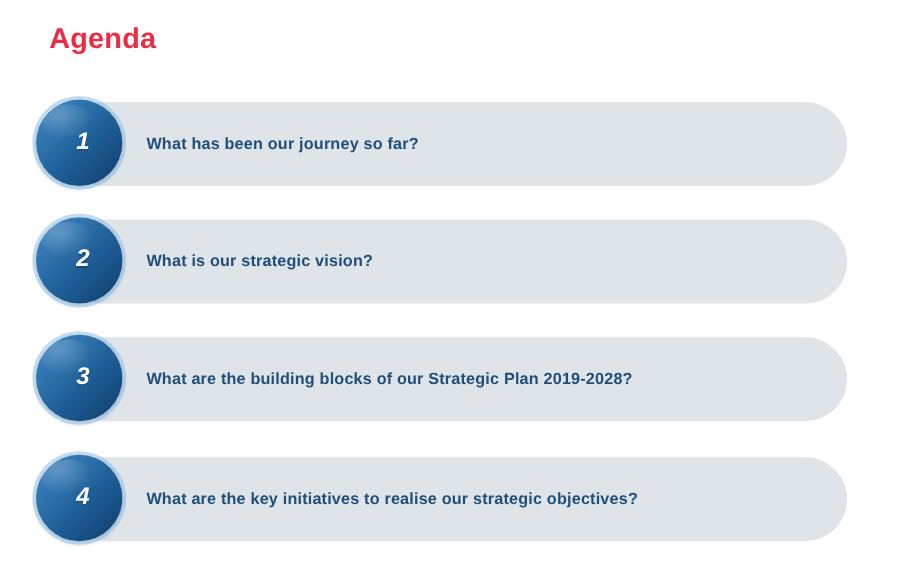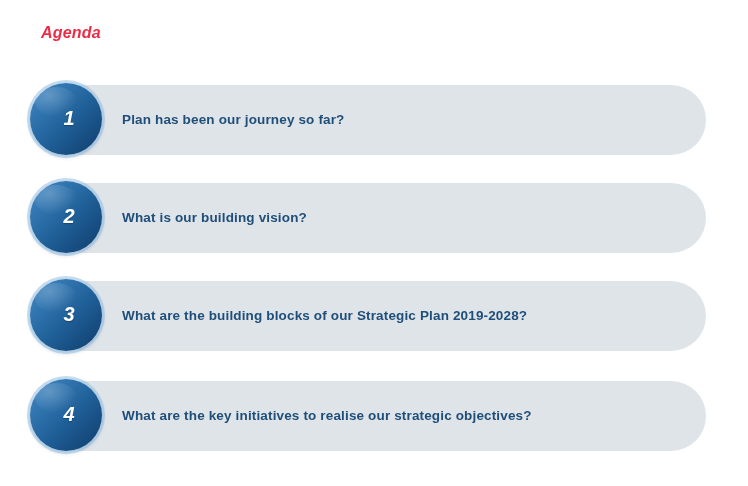--- a/index.html
+++ b/index.html
@@ -20,27 +20,26 @@
     width: 748px;
     height: 486px;
     background: #ffffff;
   }
 
   
   .slide-title {
     position: absolute;
     left: 41px;
     top: 20px;
-    font-size: 16px;
+    font-size: 24px;
     font-weight: bold;
     color: #EE2B45;
     letter-spacing: 0.2px;
     line-height: 26px;
     white-space: nowrap;
-    font-style: italic;
   }
 
   
   .agenda-list {
     position: absolute;
     left: 0;
     top: 0;
     width: 748px;
     height: 486px;
   }
@@ -134,29 +133,29 @@
 
   <div class="slide-title">Agenda</div>
 
   <div class="agenda-list">
 
     <div class="agenda-row r0">
       <div class="row-bar"></div>
       <div class="row-badge">
         <span class="row-badge-number">1</span>
       </div>
-      <div class="row-label">Plan has been our journey so far?</div>
+      <div class="row-label">What has been our journey so far?</div>
     </div>
 
     <div class="agenda-row r1">
       <div class="row-bar"></div>
       <div class="row-badge">
         <span class="row-badge-number">2</span>
       </div>
-      <div class="row-label">What is our building vision?</div>
+      <div class="row-label">What is our strategic vision?</div>
     </div>
 
     <div class="agenda-row r2">
       <div class="row-bar"></div>
       <div class="row-badge">
         <span class="row-badge-number">3</span>
       </div>
       <div class="row-label">What are the building blocks of our Strategic Plan 2019-2028?</div>
     </div>
 

